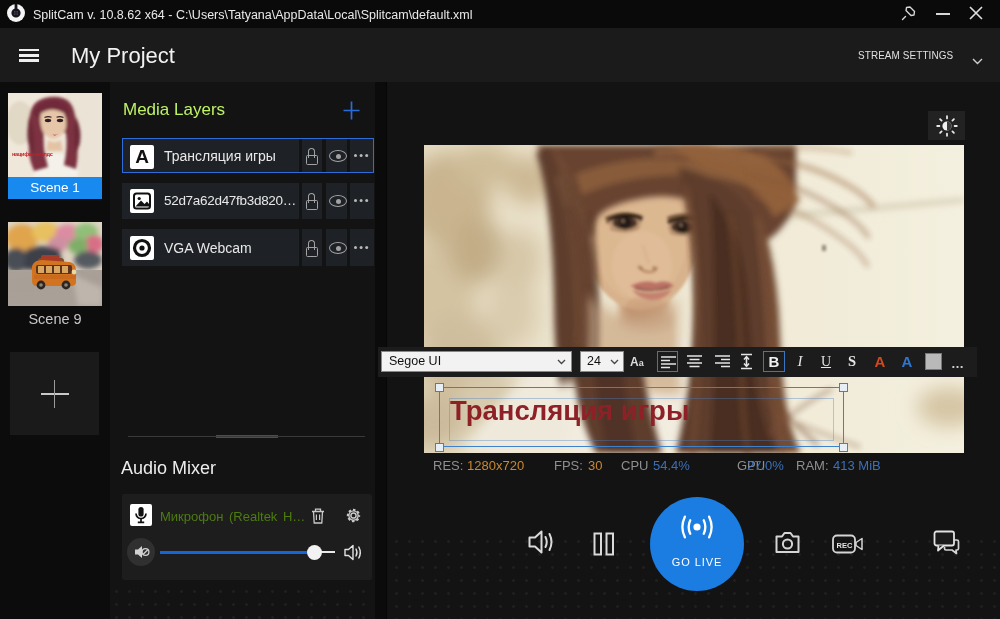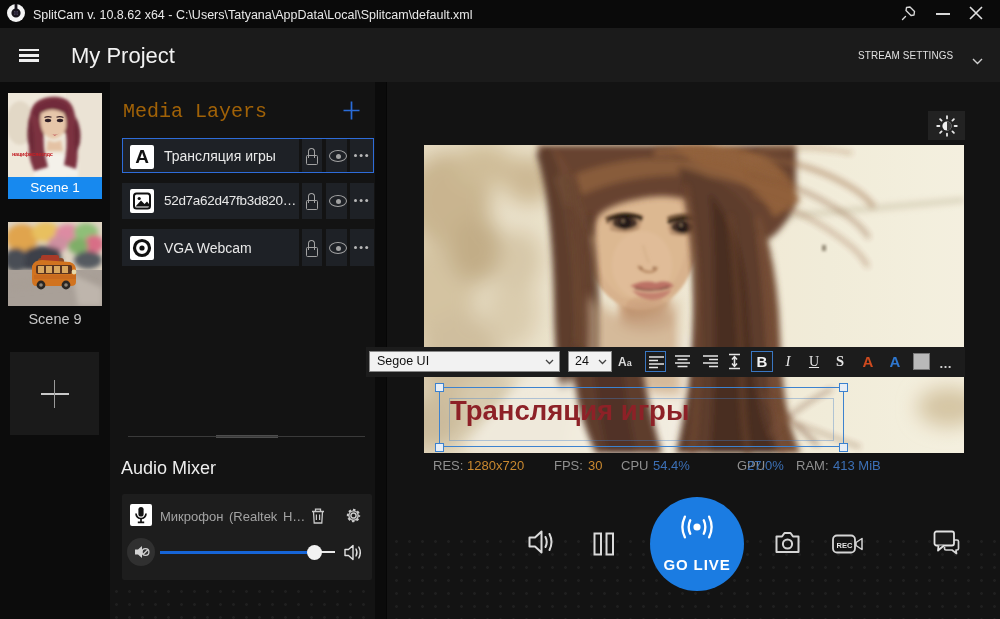--- a/index.html
+++ b/index.html
@@ -21,57 +21,57 @@
   #sidebar { left:0; top:82px; width:110px; height:537px; background:#0c0c0c; }
   .thumb { left:8px; width:94px; height:84px; overflow:hidden; }
   #scene1-label { left:8px; top:177px; width:94px; height:22px; background:#1789ef;
     color:#fff; font-size:13.5px; text-align:center; line-height:22px; }
   #scene2-label { left:0px; top:311px; width:110px; color:#c7c7c7; font-size:14.5px;
     text-align:center; }
   #plus-tile { left:10px; top:352px; width:89px; height:83px; background:#1a1a1a; }
 
   
   #midpanel { left:110px; top:82px; width:265px; height:537px; background:#131313; }
-  #ml-title { left:123px; top:100px; font-size:20px; color:#a16207;font-family:Liberation Mono, monospace; }
+  #ml-title { left:123px; top:100px; font-size:17px; color:#bef264; }
   #sep-line { left:128px; top:436px; width:237px; height:1px; background:#3a3a3a; }
   #sep-grip { left:216px; top:435px; width:62px; height:3px; background:#4d4d4d; }
   #am-title { left:121px; top:458px; font-size:18px; color:#ededed; }
   #mixer { left:122px; top:494px; width:250px; height:86px; background:#1d1d1d; border-radius:2px; }
 
   
   #divider { left:375px; top:82px; width:12px; height:537px; background:#0b0b0b; }
   #divline { left:386px; top:82px; width:1px; height:537px; background:#060606; }
 
   
   #main { left:387px; top:82px; width:613px; height:537px; background:#131313; }
   #bright-btn { left:928px; top:111px; width:37px; height:29px; background:#222222; }
   #preview { left:424px; top:145px; width:540px; height:308px; overflow:hidden; }
 
   
-  #toolbar { left:366px; top:347px; width:599px; height:30px; background:#1c1c1c; }
+  #toolbar { left:378px; top:347px; width:599px; height:30px; background:#1c1c1c; }
   .dd { position:absolute; top:4px; height:21px; background:#f2f2f2; border:1px solid #888;
     color:#111; font-size:12.5px; line-height:19px; }
   .tbsel { border:1px solid #3a77c2; }
 
   
   #selrect { left:439px; top:387px; width:405px; height:60px; border:1px solid #3c82cf; }
   #selrect2 { left:449px; top:398px; width:385px; height:43px; border:1px solid rgba(70,130,200,.38); }
   .handle { position:absolute; width:9px; height:9px; background:#e8eef5; border:1px solid #3c82cf; }
   #ovl-text { left:450px; top:395px; font-size:27.5px; font-weight:bold; color:#8d2127;
     letter-spacing:0; }
 
   
   .stat { position:absolute; top:458px; font-size:13px; }
   .sg { color:#8f8f8f; } .so { color:#c9882f; } .sb { color:#3c70b6; }
 
   
   #golive { left:650px; top:497px; width:94px; height:94px; border-radius:50%;
     background:#1b7ce2; text-align:center; }
   #golive-txt { position:absolute; left:0; right:0; top:59px; color:#fff;
-    font-size:15px; font-weight:bold; letter-spacing:.9px; }
+    font-size:11px; font-weight:normal; letter-spacing:.9px; }
   .dots { background-image:radial-gradient(circle, #1f1f1f 1.3px, transparent 1.5px);
     background-size:13px 13px; }
 
   .lockico { width:13px; height:17px; }
   .lockico::before { content:""; position:absolute; left:3px; top:0; width:7px; height:10px;
     border:1.4px solid #a2a2a2; border-bottom:none; border-radius:4px 4px 0 0; box-sizing:border-box; }
   .lockico::after { content:""; position:absolute; left:0.5px; top:6.5px; width:12px; height:10px;
     border:1.4px solid #a2a2a2; border-radius:1.5px; box-sizing:border-box; }
   .eyeico { width:18px; height:12px; }
   .eyeico::before { content:""; position:absolute; left:0; top:0; width:18px; height:12px;
@@ -253,21 +253,21 @@
   <div class="abs" id="sep-line"></div>
   <div class="abs" id="am-title">Audio Mixer</div>
   <div class="abs" id="mixer"></div>
   <div class="abs" style="left:130px; top:504px; width:22px; height:22px; background:#fff; border-radius:2px;">
     <svg width="22" height="22" viewBox="0 0 22 22">
       <rect x="8.4" y="3" width="5.2" height="9.5" rx="2.6" fill="#111"></rect>
       <path d="M6 9.5 a5 5 0 0 0 10 0" fill="none" stroke="#111" stroke-width="1.7"></path>
       <path d="M11 14.5 V17.5 M7.8 18.3 H14.2" stroke="#111" stroke-width="1.7"></path>
     </svg>
   </div>
-  <div class="abs" style="left:160px; top:509px; width:146px; font-size:13px; color:#a3a3a3; word-spacing:2px; white-space:nowrap; overflow:hidden;">Микрофон (Realtek H…</div>
+  <div class="abs" style="left:160px; top:509px; width:146px; font-size:13px; color:#4d7c0f; word-spacing:2px; white-space:nowrap; overflow:hidden;">Микрофон (Realtek H…</div>
   <div class="abs" style="left:310px; top:507px; width:16px; height:18px;">
     <svg width="16" height="18" viewBox="0 0 16 18">
       <path d="M2 4.5 H14 M5.5 4 V2.2 H10.5 V4 M3.5 4.5 L4.2 16 H11.8 L12.5 4.5" stroke="#c9c9c9" stroke-width="1.3" fill="none"></path>
       <path d="M6.4 7.5 V13 M9.6 7.5 V13" stroke="#c9c9c9" stroke-width="1.2"></path>
     </svg>
   </div>
   <div class="abs" style="left:344px; top:506px; width:19px; height:19px;">
     <svg width="19" height="19" viewBox="0 0 19 19">
       <g fill="none" stroke="#c9c9c9">
         <circle cx="9.5" cy="9.5" r="2.6" stroke-width="1.5"></circle>

